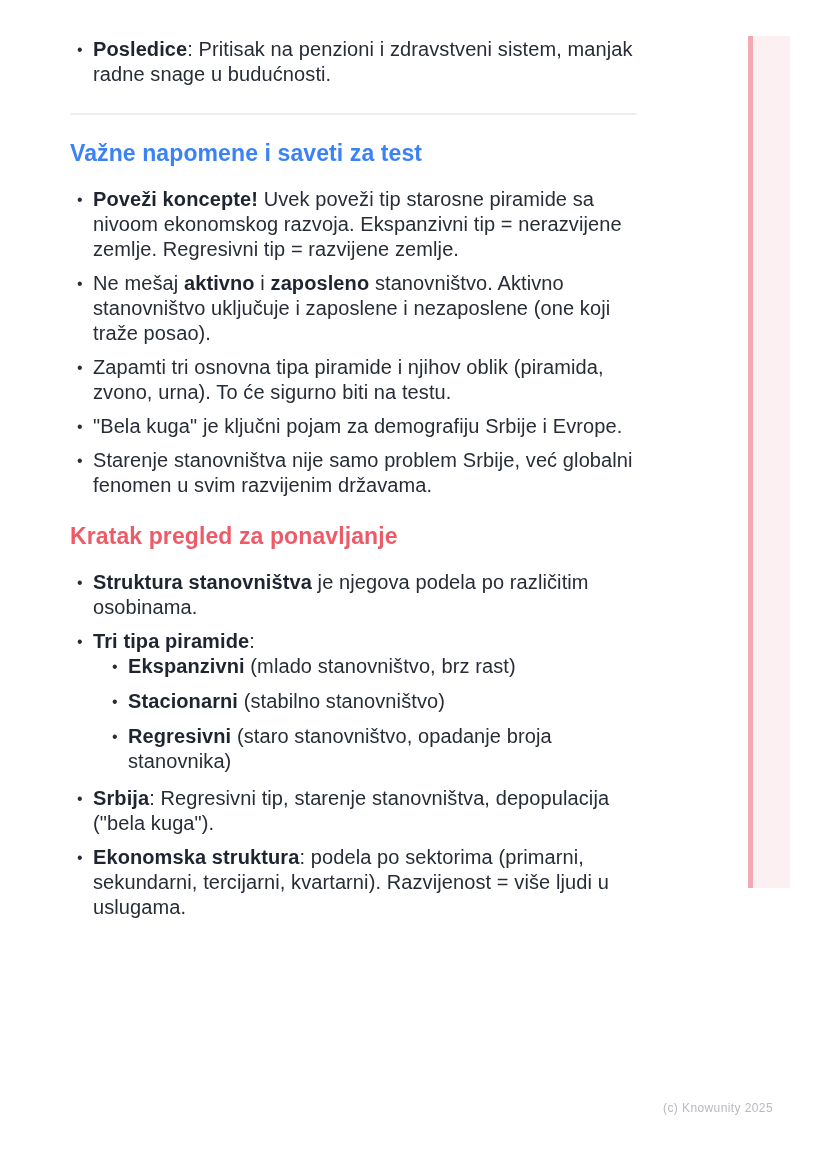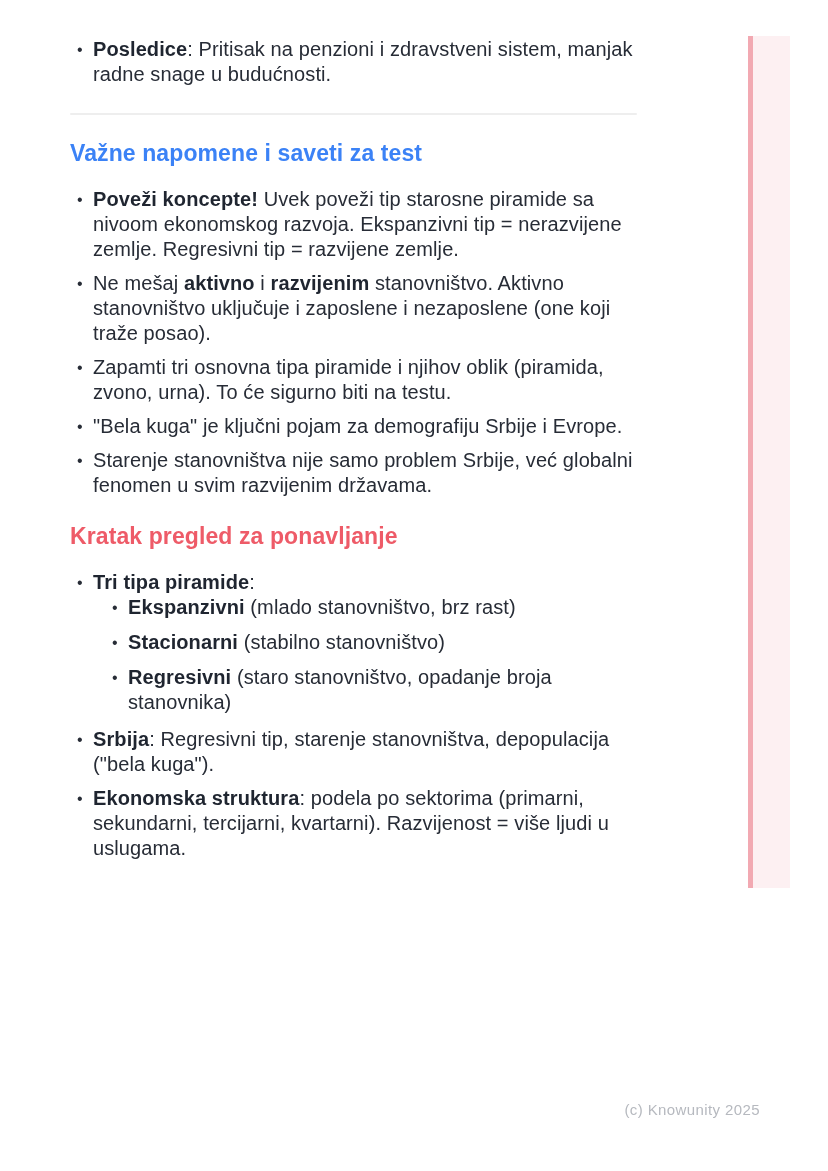--- a/index.html
+++ b/index.html
@@ -59,23 +59,23 @@
   }
   h2.section-title {
     margin: 24px 0 20px 0;
     font-size: 23px;
     line-height: 28px;
     font-weight: 700;
     letter-spacing: 0.1px;
   }
   .footer {
     position: absolute;
-    right: 68px;
+    right: 55px;
     top: 1101px;
-    font-size: 15px;
+    font-size: 12px;
     letter-spacing: 0.4px;
   }
   .margin-highlight {
     position: absolute;
     left: 748px;
     top: 36px;
     width: 42px;
     height: 852px;
   }
   .margin-highlight .edge {
@@ -92,29 +92,30 @@
   <ul class="bullets">
       <li><span class="b">Posledice</span><span>: Pritisak na penzioni i zdravstveni sistem, manjak radne snage u budućnosti.</span></li>
     </ul>
 
   <hr class="divider">
 
   <h2 class="section-title" style="color: #3b82f6;">Važne napomene i saveti za test</h2>
 
   <ul class="bullets">
       <li><span class="b">Poveži koncepte!</span><span> Uvek poveži tip starosne piramide sa nivoom ekonomskog razvoja. Ekspanzivni tip = nerazvijene zemlje. Regresivni tip = razvijene zemlje.</span></li>
-      <li><span>Ne mešaj </span><span class="b">aktivno</span><span> i </span><span class="b">razvijenim</span><span> stanovništvo. Aktivno stanovništvo uključuje i zaposlene i nezaposlene (one koji traže posao).</span></li>
+      <li><span>Ne mešaj </span><span class="b">aktivno</span><span> i </span><span class="b">zaposleno</span><span> stanovništvo. Aktivno stanovništvo uključuje i zaposlene i nezaposlene (one koji traže posao).</span></li>
       <li><span>Zapamti tri osnovna tipa piramide i njihov oblik (piramida, zvono, urna). To će sigurno biti na testu.</span></li>
       <li><span>"Bela kuga" je ključni pojam za demografiju Srbije i Evrope.</span></li>
       <li><span>Starenje stanovništva nije samo problem Srbije, već globalni fenomen u svim razvijenim državama.</span></li>
     </ul>
 
   <h2 class="section-title" style="color: rgb(238, 91, 104);">Kratak pregled za ponavljanje</h2>
 
   <ul class="bullets">
+      <li><span class="b">Struktura stanovništva</span><span> je njegova podela po različitim osobinama.</span></li>
       <li><span class="b">Tri tipa piramide</span><span>:</span><ul class="bullets nested">
           <li><span class="b">Ekspanzivni</span><span> (mlado stanovništvo, brz rast)</span></li>
           <li><span class="b">Stacionarni</span><span> (stabilno stanovništvo)</span></li>
           <li><span class="b">Regresivni</span><span> (staro stanovništvo, opadanje broja stanovnika)</span></li>
         </ul></li>
       <li><span class="b">Srbija</span><span>: Regresivni tip, starenje stanovništva, depopulacija ("bela kuga").</span></li>
       <li><span class="b">Ekonomska struktura</span><span>: podela po sektorima (primarni, sekundarni, tercijarni, kvartarni). Razvijenost = više ljudi u uslugama.</span></li>
     </ul>
 
 </div>

